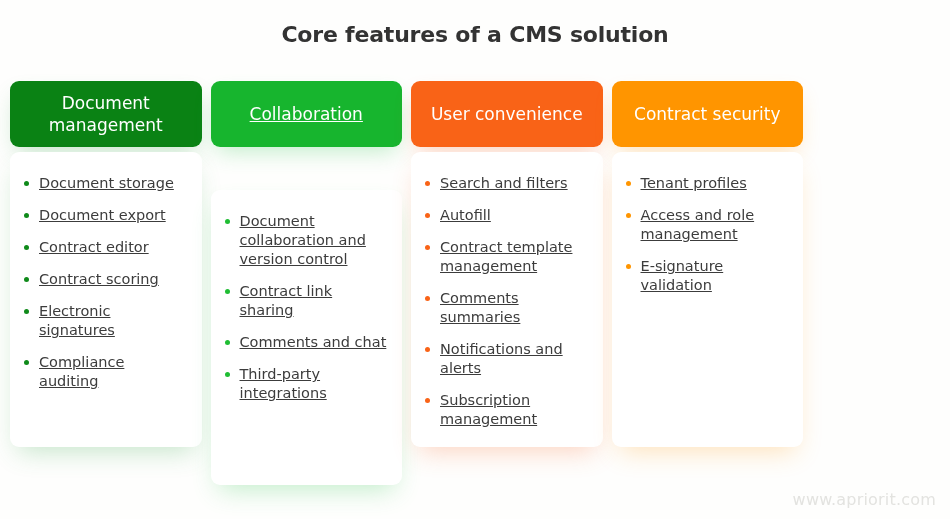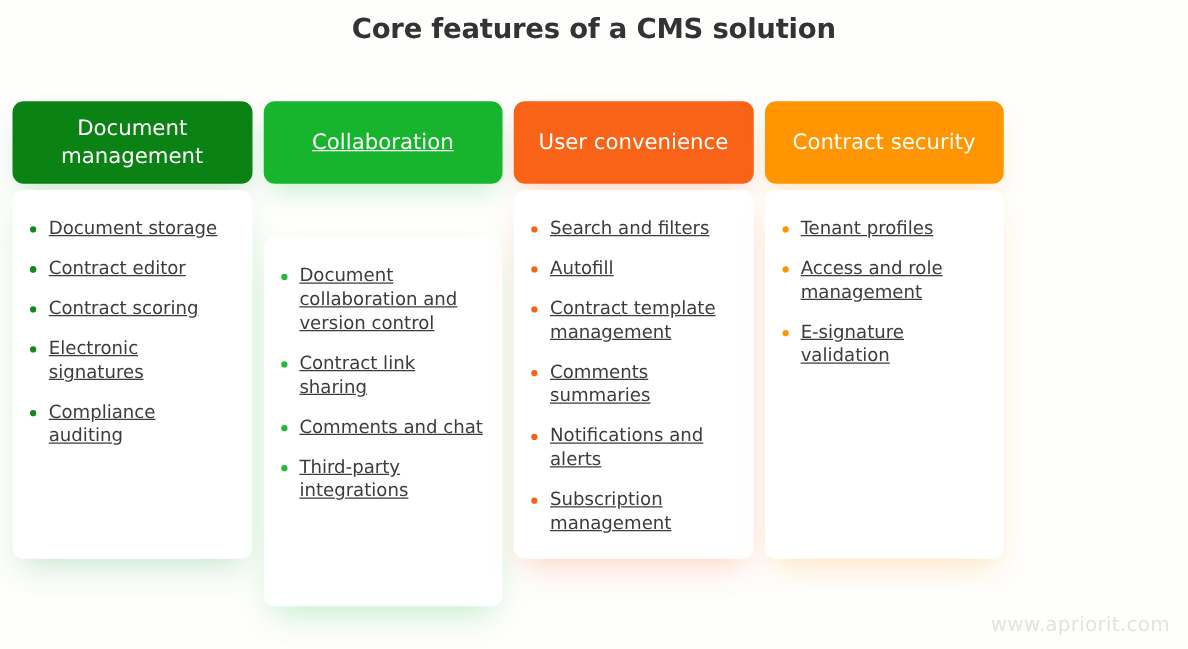--- a/index.html
+++ b/index.html
@@ -15,21 +15,21 @@
     position: relative;
   }
 
   #page-title {
     text-align: center;
     font-size: 22px;
     font-weight: bold;
     color: #333333;
     letter-spacing: -0.2px;
     margin: 0;
-    padding-top: 9px;
+    padding-top: 20px;
     height: 30px;
     line-height: 30px;
   }
 
   #columns {
     display: flex;
     position: absolute;
     top: 81px;
     left: 10px;
     width: 793px;
@@ -104,21 +104,21 @@
 <body>
 
 <h1 id="page-title">Core features of a CMS solution</h1>
 
 <div id="columns">
     <div class="column">
       <div class="card-header" style="background: rgb(10, 130, 20); box-shadow: rgba(60, 170, 80, 0.3) 0px 10px 22px -6px;">Document management</div>
       <div class="card-body" style="box-shadow: rgba(60, 170, 80, 0.3) 0px 12px 26px -8px;">
         <ul class="feature-list">
           <li class="feature-item"><span class="bullet" style="background: rgb(15, 138, 26);"></span><span>Document storage</span></li>
-          <li class="feature-item"><span class="bullet" style="background: rgb(15, 138, 26);"></span></li>
+          <li class="feature-item"><span class="bullet" style="background: rgb(15, 138, 26);"></span><span>Document export</span></li>
           <li class="feature-item"><span class="bullet" style="background: rgb(15, 138, 26);"></span><span>Contract editor</span></li>
           <li class="feature-item"><span class="bullet" style="background: rgb(15, 138, 26);"></span><span>Contract scoring</span></li>
           <li class="feature-item"><span class="bullet" style="background: rgb(15, 138, 26);"></span><span>Electronic signatures</span></li>
           <li class="feature-item"><span class="bullet" style="background: rgb(15, 138, 26);"></span><span>Compliance auditing</span></li>
         </ul>
       </div>
     </div>
     <div class="column">
       <div class="card-header" style="background: rgb(23, 181, 46); box-shadow: rgba(60, 200, 90, 0.32) 0px 10px 22px -6px; text-decoration: underline;">Collaboration</div>
       <div class="card-body" style="box-shadow: rgba(60, 200, 90, 0.32) 0px 12px 26px -8px; margin-top: 43px;">

